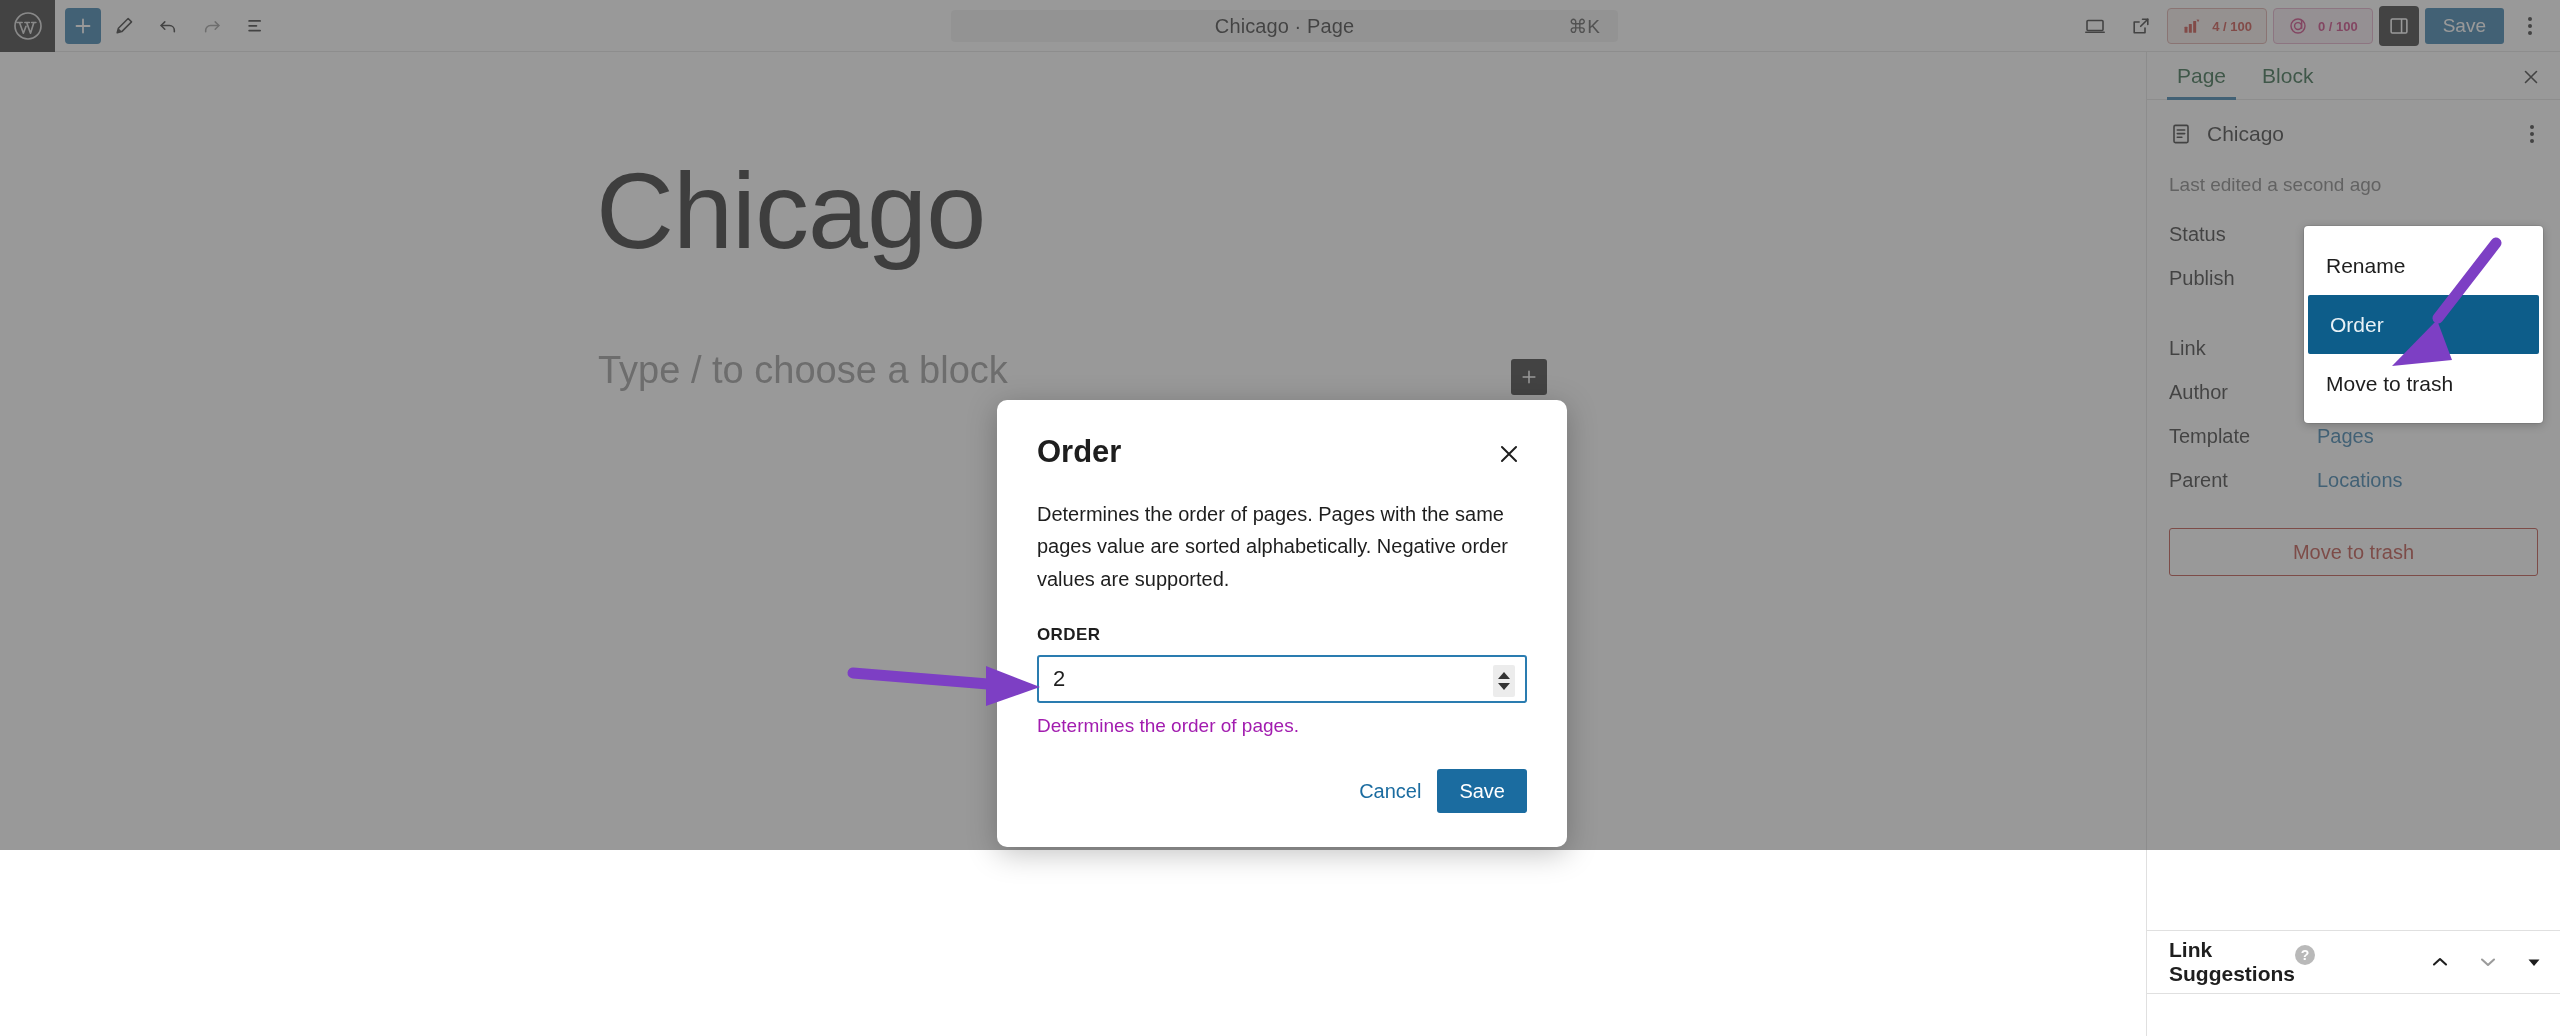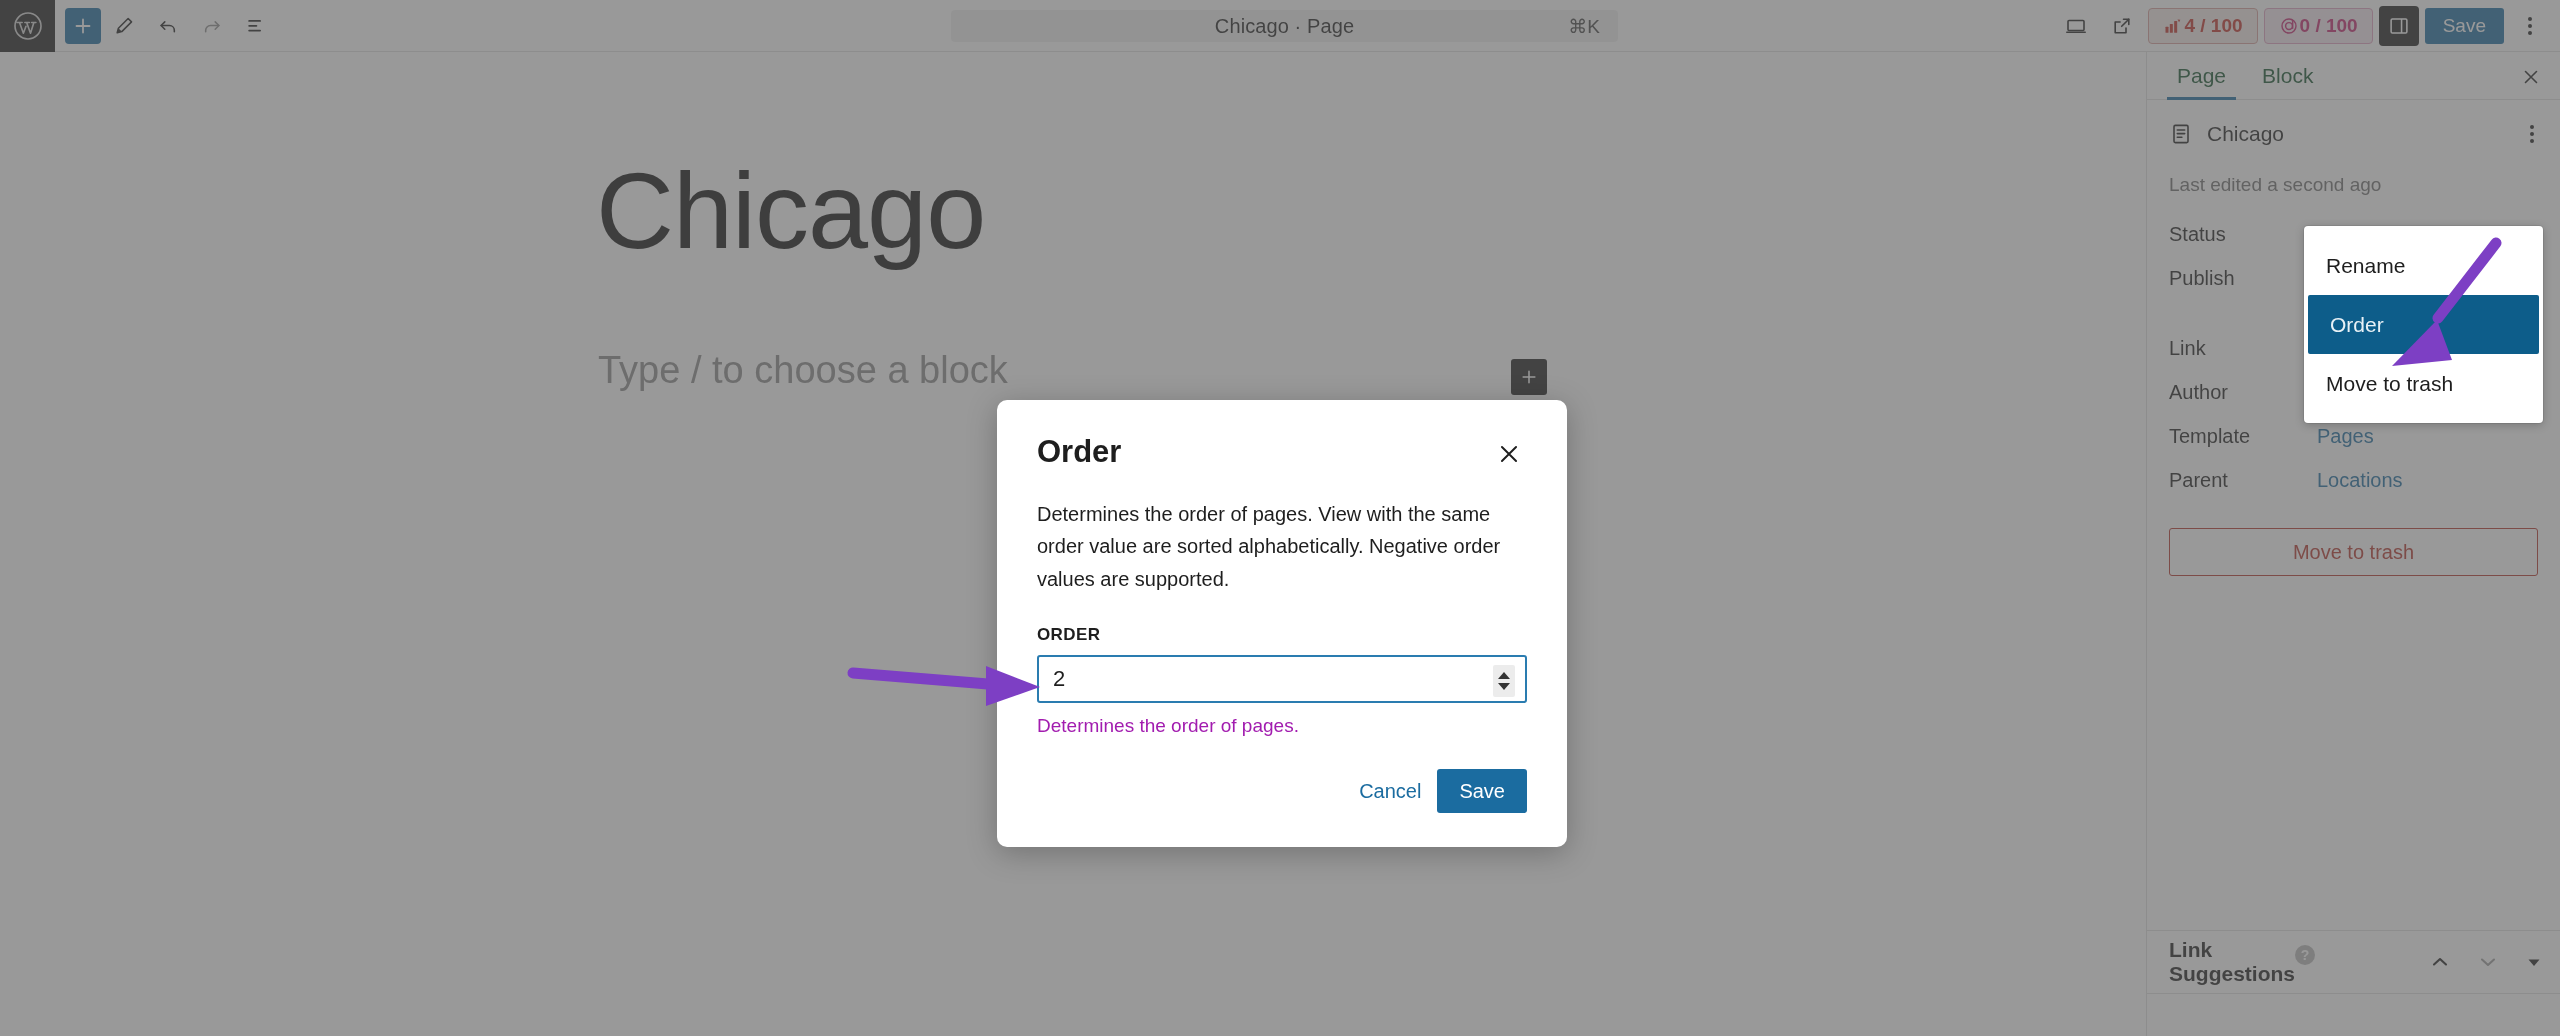--- a/index.html
+++ b/index.html
@@ -3,21 +3,21 @@
 <meta charset="utf-8">
 <title>WordPress Editor — Order Modal</title>
 <style>
   * { box-sizing: border-box; margin: 0; padding: 0; }
   html, body {
     width: 2560px; height: 1036px;
     font-family: "Liberation Sans", sans-serif;
     background: #ffffff;
     overflow: hidden;
   }
-  #app { position: relative; width: 2560px; height: 1036px; padding-left: 16px; }
+  #app { position: relative; width: 2560px; height: 850px; padding-left: 16px; }
 
   
   
   #editor-layer { position: absolute; inset: 0; }
   #scrim {
     position: absolute; inset: 0;
     background: rgba(90,90,90,0.62);
     z-index: 40;
   }
 
@@ -57,23 +57,23 @@
   .toolbar-right {
     position: absolute; right: 10px; top: 0; height: 52px;
     display: flex; align-items: center; gap: 6px;
   }
   .icon-btn {
     width: 40px; height: 40px; border-radius: 3px;
     display: flex; align-items: center; justify-content: center;
     background: transparent; border: none; cursor: pointer;
   }
   .score-badge {
-    display: flex; align-items: center; gap: 1px;
+    display: flex; align-items: center; gap: 10px;
     height: 36px; padding: 0 14px;
-    border-radius: 4px; font-size: 19px; font-weight: 600;
+    border-radius: 4px; font-size: 13px; font-weight: 600;
     cursor: pointer; white-space: nowrap;
   }
   .score-badge.seo { color: #c3322a; border: 1px solid #d89f9b; background: #f3e9e8; }
   .score-badge.ai  { color: #c4256f; border: 1px solid #dfa0bf; background: #f4e7ee; text-align: center; }
   .panel-toggle {
     width: 40px; height: 40px; border-radius: 4px; background: #1e1e1e;
     display: flex; align-items: center; justify-content: center; cursor: pointer;
   }
   .save-btn {
     height: 36px; padding: 0 18px; background: #1b6ca0; color: #fff;
@@ -467,21 +467,21 @@
   <div class="modal">
     <div class="modal-head">
       <div class="modal-title">Order</div>
       <div class="modal-close">
         <svg width="26" height="26" viewBox="0 0 24 24" stroke="#1e1e1e" stroke-width="1.8">
           <path d="M5.5 5.5l13 13M18.5 5.5l-13 13" stroke-linecap="round"></path>
         </svg>
       </div>
     </div>
 
-    <div class="modal-desc">Determines the order of pages. View with the same order value are sorted alphabetically. Negative order values are supported.</div>
+    <div class="modal-desc">Determines the order of pages. Pages with the same pages value are sorted alphabetically. Negative order values are supported.</div>
 
     <div class="field-label">ORDER</div>
 
     <div class="num-wrap">
       <input class="num-input" type="text" value="2" style="">
       <span class="spinner">
         <span class="spin-up"></span>
         <span class="spin-dn"></span>
       </span>
     </div>

